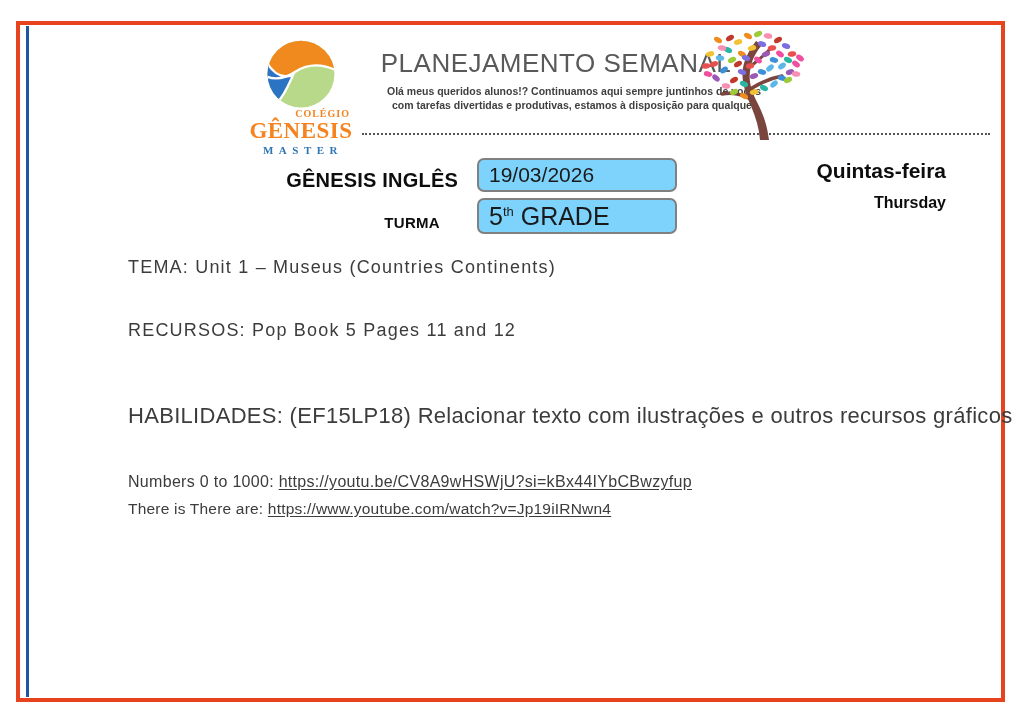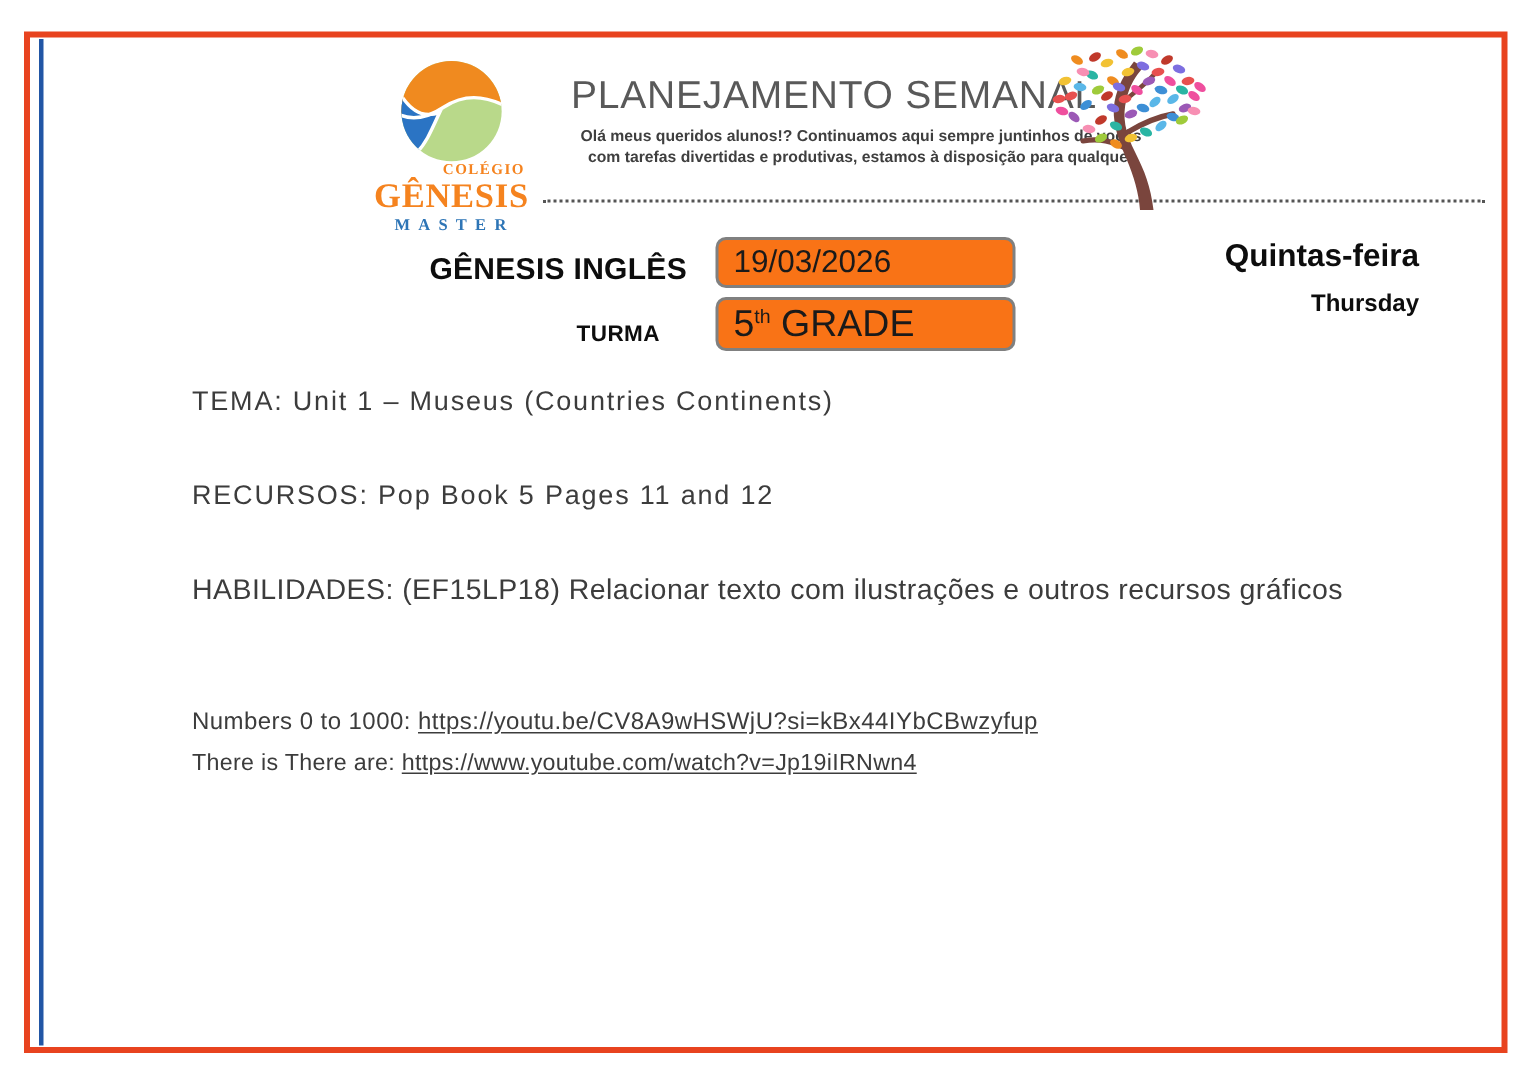--- a/index.html
+++ b/index.html
@@ -32,37 +32,37 @@
   .welcome { position:absolute; left:378px; top:84px; width:392px; text-align:center;
              font-size:10.5px; line-height:14px; color:#3f3f3f; font-weight:600; }
   .dotted-divider { position:absolute; left:362px; top:133px; width:628px; height:0;
                     border-top:2px dotted #555; }
   .tree { position:absolute; left:694px; top:26px; }
 
   
   .subject-label { position:absolute; left:240px; top:169px; width:218px; text-align:right;
                    font-size:20px; font-weight:700; color:#0d0d0d; letter-spacing:0.2px; }
   .field-box { position:absolute; left:477px; width:200px; border:2px solid #808080;
-               border-radius:7px; background:#f97316; display:flex; align-items:center;
+               border-radius:7px; background:#7dd3fc; display:flex; align-items:center;
                padding:0 10px; color:#1a1a1a; }
   .date-box  { top:158px; height:34px; font-size:21px; }
   .grade-box { top:198px; height:36px; font-size:25px; }
   .grade-sup { font-size:13px; vertical-align:9px; line-height:0; }
   .weekday-pt { position:absolute; left:730px; top:159px; width:216px; text-align:right;
                 font-size:21px; font-weight:700; color:#0d0d0d; }
   .weekday-en { position:absolute; left:730px; top:194px; width:216px; text-align:right;
                 font-size:16px; font-weight:700; color:#0d0d0d; }
   .class-label { position:absolute; left:240px; top:214px; width:200px; text-align:right;
                  font-size:15px; font-weight:700; letter-spacing:0.3px; color:#0d0d0d; }
 
   
   .body-line { position:absolute; left:92px; color:#3c3c3c; white-space:nowrap;margin-left:36px; }
   .tema-line        { top:257px; font-size:18px; letter-spacing:1.2px; }
   .recursos-line    { top:320px; font-size:18px; letter-spacing:1.2px; }
-  .habilidades-line { top:383px; font-size:19px; letter-spacing:0.3px;text-align:center; }
+  .habilidades-line { top:403px; font-size:22px; letter-spacing:0.3px;text-align:center; }
   .link-line-0 { top:444px; font-size:17px; letter-spacing:0.3px; }
   .link-line-1 { top:473px; font-size:16px; letter-spacing:0.3px; }
   .link-line-2 { top:500px; font-size:15.5px; letter-spacing:0.2px; }
   .doc-link { color:#3c3c3c; text-decoration:underline; text-underline-offset:2px; cursor:pointer; }
 </style>
 </head>
 <body>
 
 <div class="page">
 

